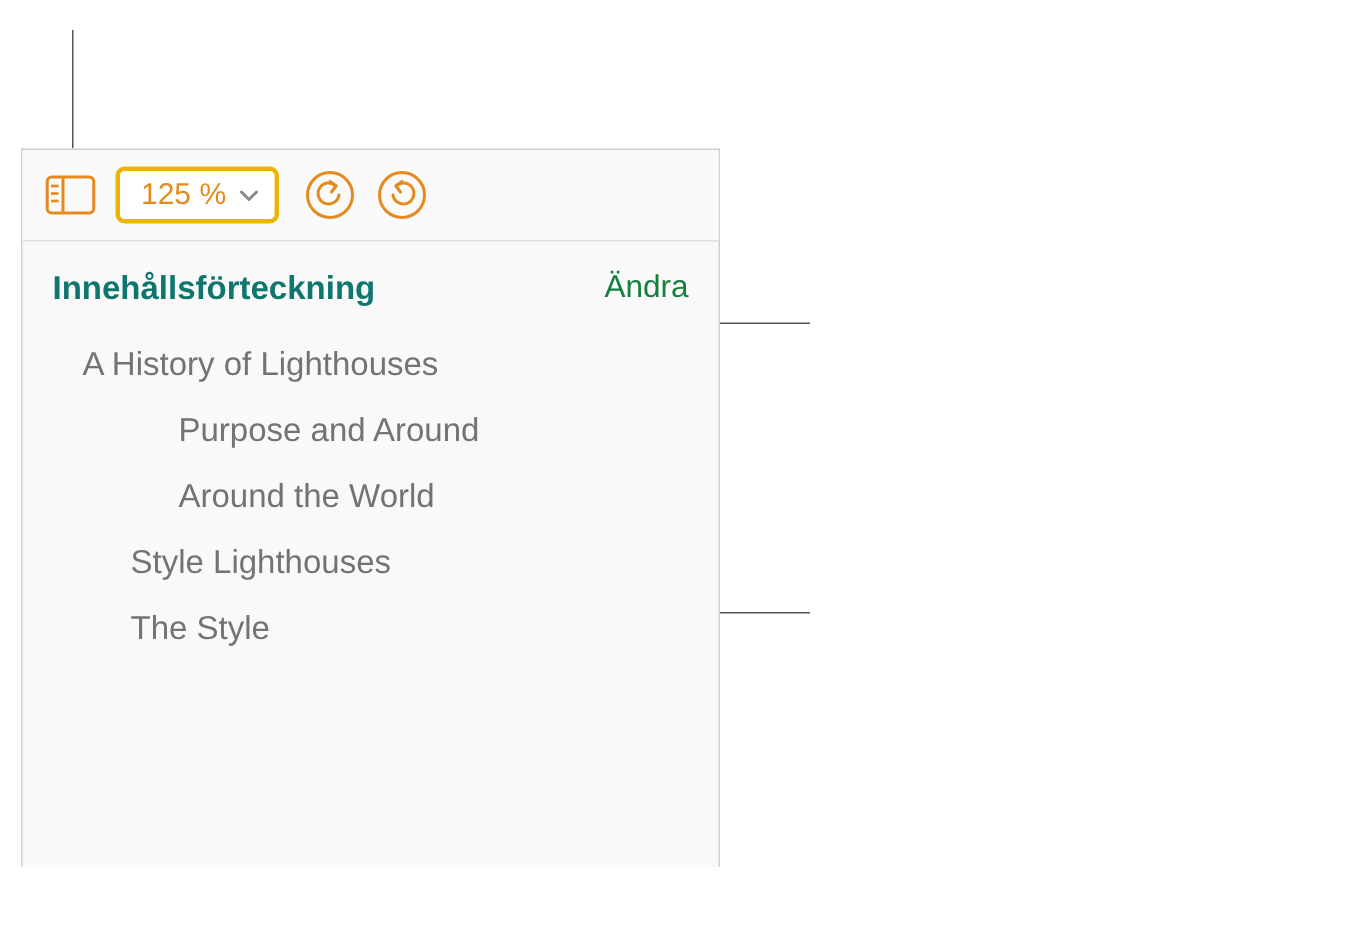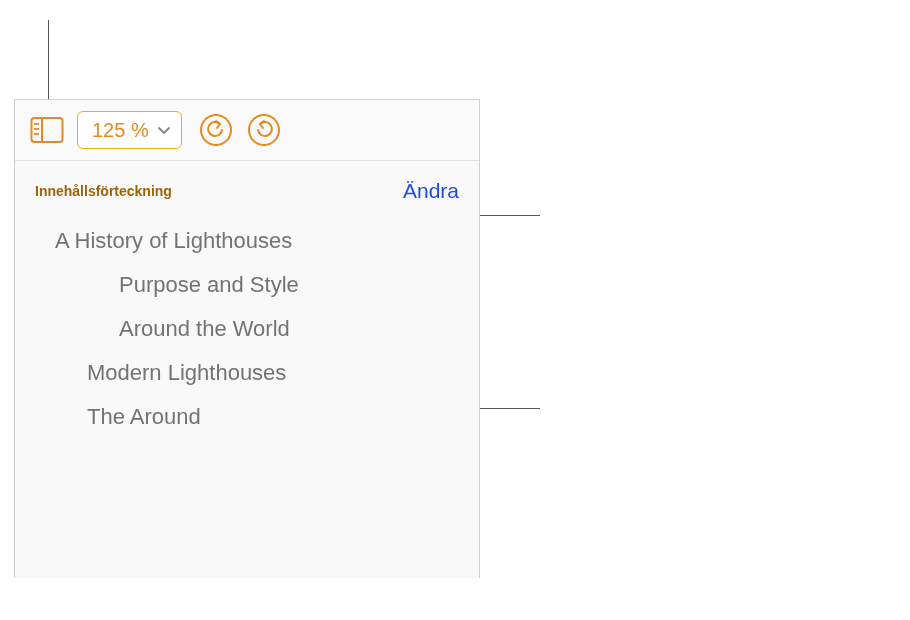--- a/index.html
+++ b/index.html
@@ -40,21 +40,21 @@
       justify-content: center;
       cursor: pointer;
     }
     .sidebar-toggle svg {
       width: 34px;
       height: 28px;
     }
     .zoom-select {
       display: flex;
       align-items: center;
-      border: 1px solid #eab308;
+      border: 3px solid #eab308;
       border-radius: 6px;
       background: #ffffff;
       height: 38px;
       padding: 0 10px 0 14px;
       cursor: pointer;
       gap: 8px;
     }
     .zoom-value {
       color: #e58a1f;
       font-size: 20px;
@@ -86,27 +86,27 @@
       width: 34px;
       height: 34px;
     }
     .toc-header {
       display: flex;
       justify-content: space-between;
       align-items: center;
       padding: 18px 20px 8px 20px;
     }
     .toc-title {
-      font-size: 14px;
+      font-size: 22px;
       font-weight: 600;
-      color: #a16207;
+      color: #0f766e;
     }
     .edit-link {
       font-size: 21px;
-      color: #1d4ed8;
+      color: #15803d;
       cursor: pointer;
       font-weight: 400;
     }
     .toc-list {
       padding: 8px 0 0 0;
     }
     .toc-item {
       font-size: 22px;
       color: #737373;
       padding: 9px 0 9px 0;
@@ -199,19 +199,19 @@
     </div>
   </div>
 
   <div class="toc-header">
     <div class="toc-title">Innehållsförteckning</div>
     <div class="edit-link">Ändra</div>
   </div>
 
   <div class="toc-list">
     <div class="toc-item lvl0">A History of Lighthouses</div>
-    <div class="toc-item lvl2">Purpose and Style</div>
+    <div class="toc-item lvl2">Purpose and Around</div>
     <div class="toc-item lvl2">Around the World</div>
-    <div class="toc-item lvl1">Modern Lighthouses</div>
-    <div class="toc-item lvl1">The Around</div>
+    <div class="toc-item lvl1">Style Lighthouses</div>
+    <div class="toc-item lvl1">The Style</div>
   </div>
 
 </div>
 
 </body></html>

